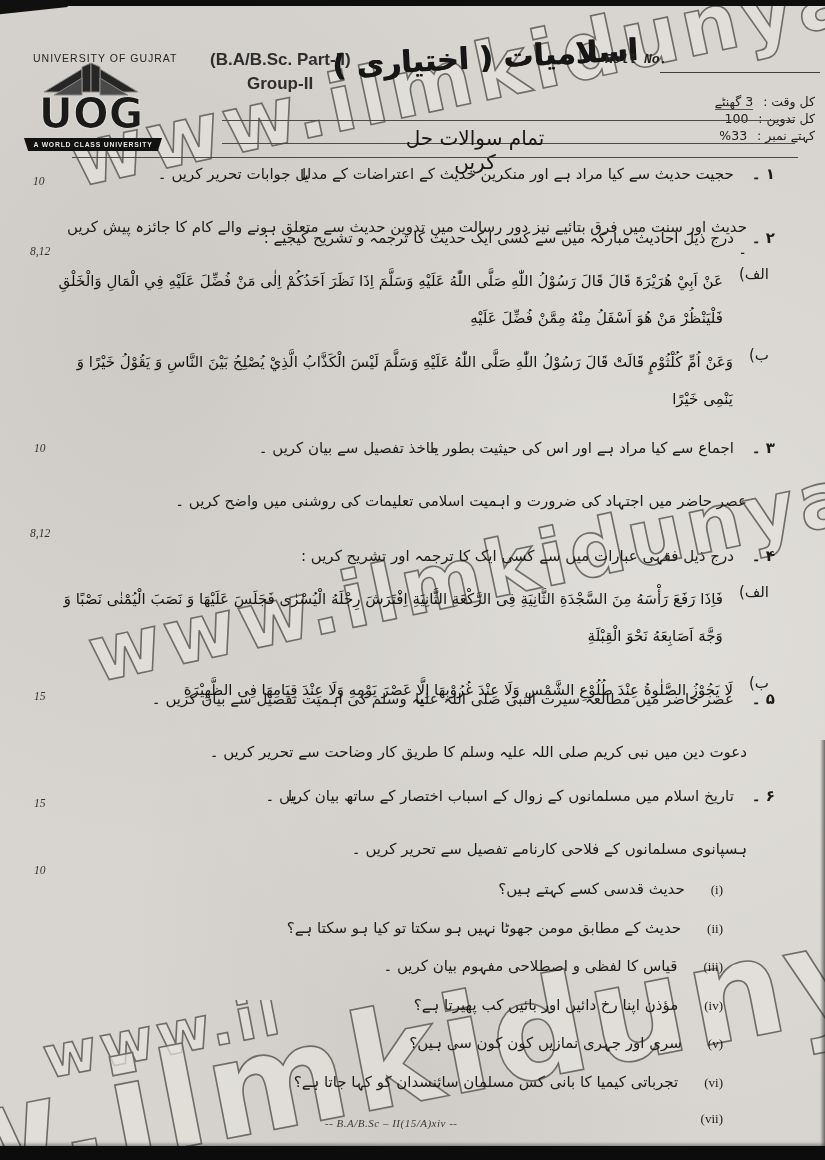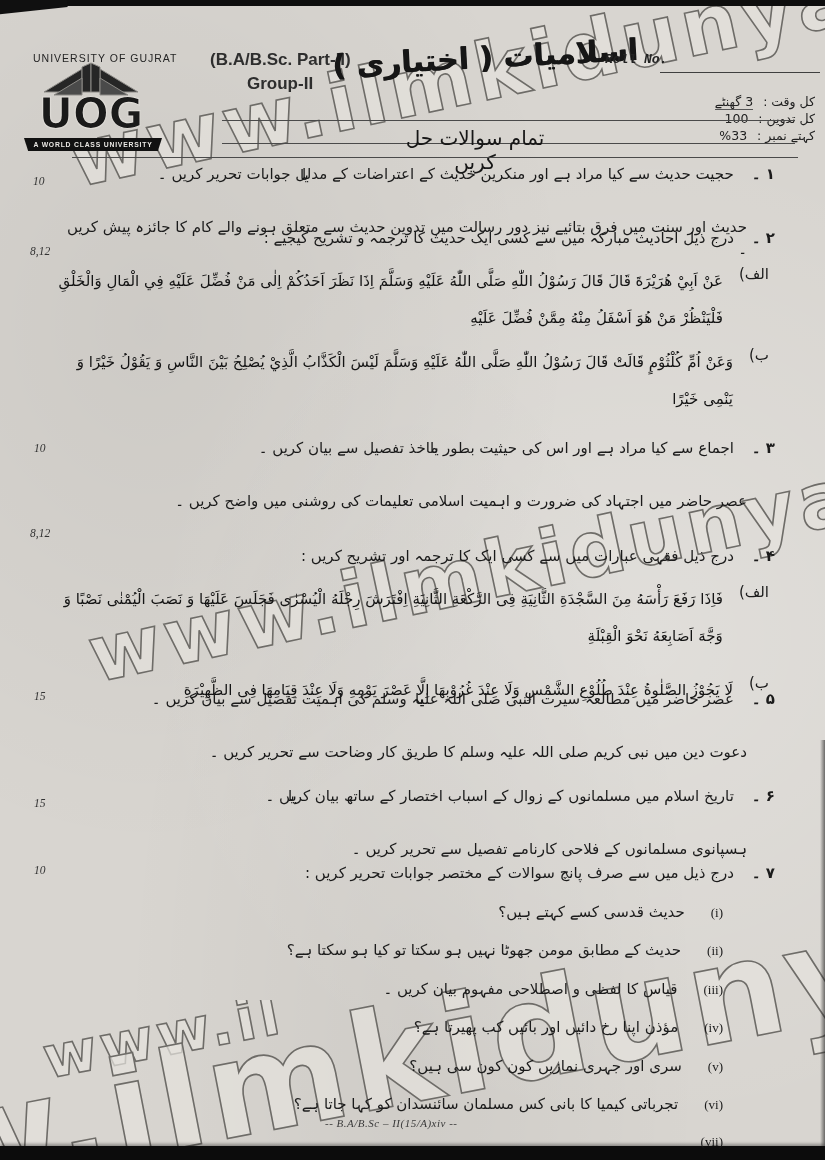--- a/index.html
+++ b/index.html
@@ -176,21 +176,20 @@
   <div class="marks" style="left:34px;top:690px;">15</div>
 
   <div class="q" style="top:785px;">
     <div><span class="q-no">۶ ۔</span><span>تاریخ اسلام میں مسلمانوں کے زوال کے اسباب اختصار کے ساتھ بیان کریں ۔</span></div>
     <div class="q-line2">ہسپانوی مسلمانوں کے فلاحی کارنامے تفصیل سے تحریر کریں ۔</div>
   </div>
   <div class="or" style="left:288px;top:787px;">یا</div>
   <div class="marks" style="left:34px;top:797px;">15</div>
 
   <div class="q" style="top:862px;">
-    <div><span class="q-no">۷ ۔</span><span>درج ذیل میں سے صرف پانچ سوالات کے مختصر جوابات تحریر کریں :</span></div>
     <div class="sub7">
       <span class="latin">(i)</span>
       <span>حدیث قدسی کسے کہتے ہیں؟</span>
     </div>
     <div class="sub7">
       <span class="latin">(ii)</span>
       <span>حدیث کے مطابق مومن جھوٹا نہیں ہو سکتا تو کیا ہو سکتا ہے؟</span>
     </div>
     <div class="sub7">
       <span class="latin">(iii)</span>

